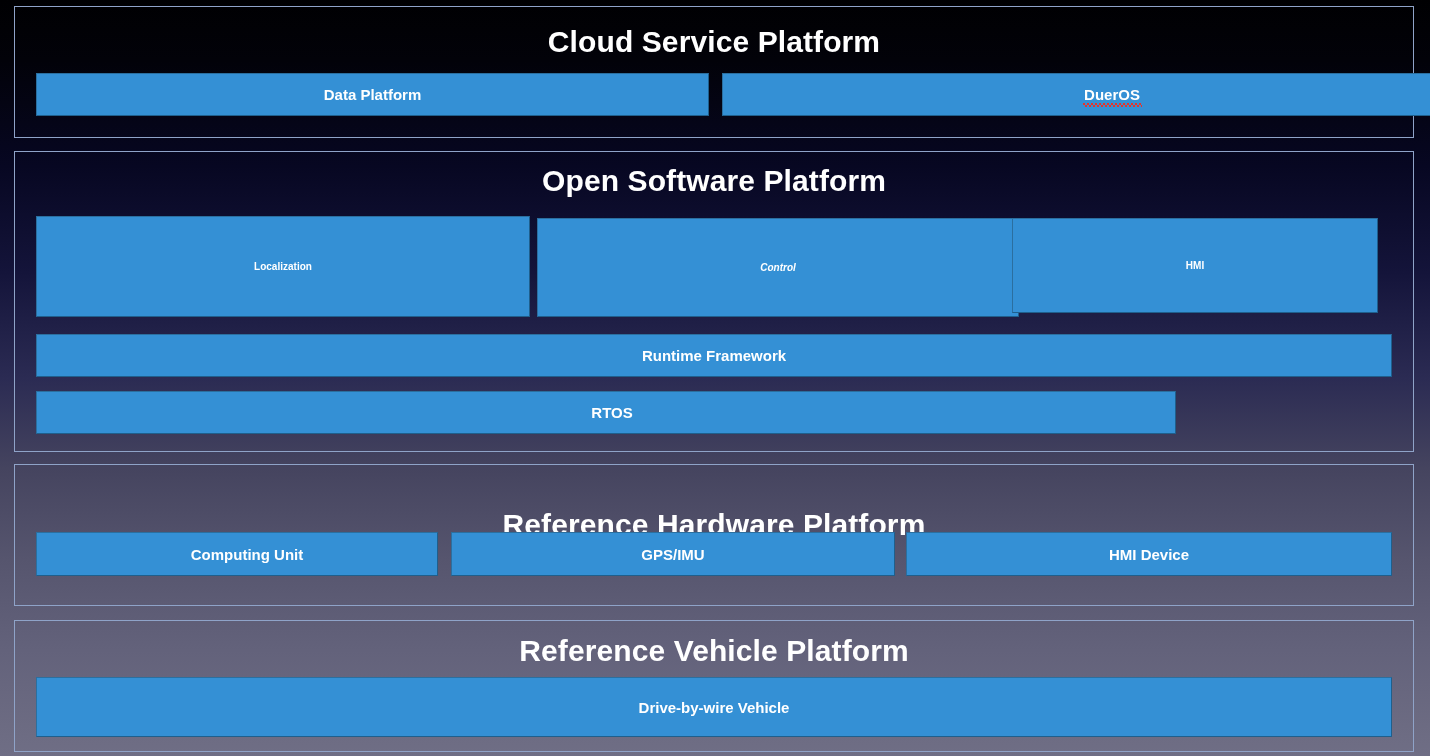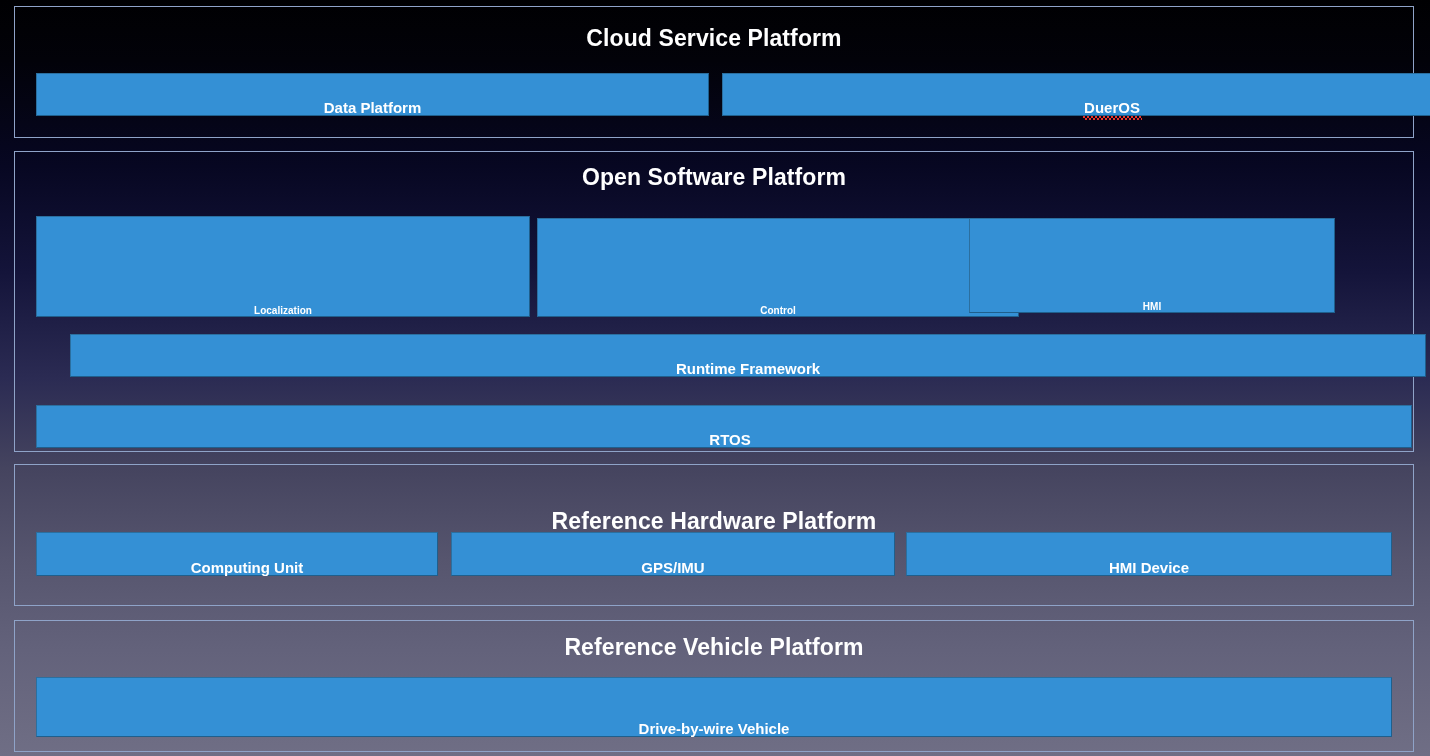--- a/index.html
+++ b/index.html
@@ -40,37 +40,37 @@
     left: 14px;
     width: 1400px;
   }
   .panel-title {
     position: absolute;
     left: 0;
     right: 0;
     text-align: center;
     color: #ffffff;
     font-weight: bold;
-    font-size: 23px;
+    font-size: 30px;
     letter-spacing: 0.1px;
     line-height: 1;
     white-space: nowrap;
   }
 
   
   .blk {
     position: absolute;
     box-sizing: border-box;
     background: #3490d5;
     border-top: 1px solid #2b6f9f;
     border-left: 1px solid #2b6f9f;
     border-right: 1px solid #1f5f8c;
     border-bottom: 1px solid #1f5f8c;
     display: flex;
-    align-items: flex-end;
+    align-items: center;
     justify-content: center;
     color: #ffffff;
     font-weight: bold;
     font-size: 15px;
     line-height: 1;
   }
   .blk.lg { font-size: 10px; }
 
   
   .misspell {
@@ -109,33 +109,33 @@
     </div>
   </div>
 
   <div class="panel" style="top:151px; height:301px;">
     <div class="panel-title" style="top:14px;">Open Software Platform</div>
 
     <div class="blk lg" style="left:21px; top:64px; width:494px; height:101px;">
       <span>Localization</span>
     </div>
 
-    <div class="blk lg" style="left:522px; top:66px; width:482px; height:99px;">
+    <div class="blk lg" style="left:522px; top:66px; width:482px; height:99px;font-style:italic;">
       <span>Control</span>
     </div>
 
-    <div class="blk lg" style="left:954px; top:66px; width:366px; height:95px;">
+    <div class="blk lg" style="left:997px; top:66px; width:366px; height:95px;">
       <span>HMI</span>
     </div>
 
-    <div class="blk" style="left:21px; top:182px; width:1356px; height:43px;margin-left:34px;">
+    <div class="blk" style="left:21px; top:182px; width:1356px; height:43px;">
       <span>Runtime Framework</span>
     </div>
 
-    <div class="blk" style="left:21px; top:253px; width:1376px; height:43px;padding-left:12px;">
+    <div class="blk" style="left:21px; top:239px; width:1140px; height:43px;padding-left:12px;">
       <span>RTOS</span>
     </div>
   </div>
 
   <div class="panel" style="top:464px; height:142px;">
     <div class="panel-title" style="top:15px;margin-top:30px;">Reference Hardware Platform</div>
 
     <div class="blk" style="left:21px; top:67px; width:402px; height:44px;padding-left:20px;">
       <span>Computing Unit</span>
     </div>

